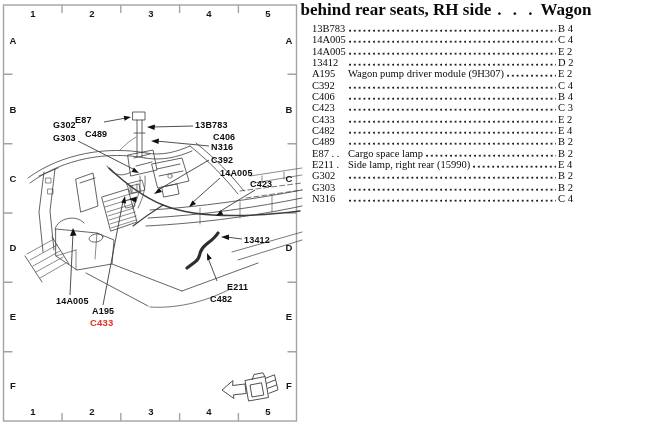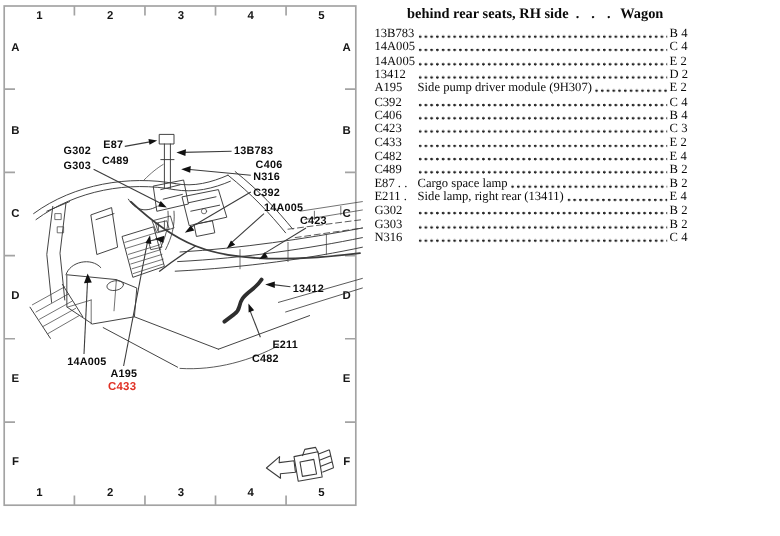--- a/index.html
+++ b/index.html
@@ -18,22 +18,22 @@
     position:absolute;font:bold 9px "Liberation Sans",sans-serif;color:#0c0c0c;
     white-space:nowrap;letter-spacing:.2px;
   }
   .callout.red{color:#e03024;font-size:9.5px;}
   
   .index{
     position:absolute;left:312px;top:0;width:268px;
     font-family:"Liberation Serif",serif;color:#0a0a0a;
   }
   .index-title{
-    padding-top:4px;height:16px;display:flex;justify-content:center;align-items:flex-start;
-    font-weight:bold;font-size:12px;white-space:nowrap;
+    padding-top:4px;height:16px;display:flex;justify-content:center;align-items:flex-end;
+    font-weight:bold;font-size:17px;white-space:nowrap;
   }
   .index-title .t-dots{margin:0 8px 0 6px;word-spacing:7px;}
   .rows{margin-top:3px;}
   .irow{display:flex;align-items:baseline;height:11.35px;font-size:10.5px;line-height:11px;white-space:nowrap;}
   .code{flex:none;min-width:34px;}
   .desc{flex:none;margin-left:2px;}
   .desc:empty{display:none;margin:0;}
   .dots{
     flex:1;align-self:flex-end;height:3px;margin:0 2px 2.5px 3px;
     background-image:radial-gradient(circle at 1.1px 1.6px,#222 .85px,transparent 1.3px);
@@ -170,21 +170,21 @@
 
   <span class="grid-label" style="left:289px;top:40px">A</span>
   <span class="grid-label" style="left:289px;top:109px">B</span>
   <span class="grid-label" style="left:289px;top:178px">C</span>
   <span class="grid-label" style="left:289px;top:247px">D</span>
   <span class="grid-label" style="left:289px;top:316px">E</span>
   <span class="grid-label" style="left:289px;top:385px">F</span>
 
   <span class="callout" style="left:53px;top:120px">G302</span>
   <span class="callout" style="left:53px;top:133px">G303</span>
-  <span class="callout" style="left:86px;top:115px">E87</span>
+  <span class="callout" style="left:75px;top:115px">E87</span>
   <span class="callout" style="left:85px;top:129px">C489</span>
   <span class="callout" style="left:195px;top:120px">13B783</span>
   <span class="callout" style="left:213px;top:132px">C406</span>
   <span class="callout" style="left:211px;top:142px">N316</span>
   <span class="callout" style="left:211px;top:155px">C392</span>
   <span class="callout" style="left:220px;top:168px">14A005</span>
   <span class="callout" style="left:250px;top:179px">C423</span>
   <span class="callout" style="left:244px;top:235px">13412</span>
   <span class="callout" style="left:227px;top:282px">E211</span>
   <span class="callout" style="left:210px;top:294px">C482</span>
@@ -215,21 +215,21 @@
         <span class="dots"></span>
         <span class="ref">E 2</span>
       </div>
     <div class="irow">
         <span class="code">13412</span>
         <span class="dots"></span>
         <span class="ref">D 2</span>
       </div>
     <div class="irow">
         <span class="code">A195</span>
-        <span class="desc">Side pump driver module (9H307)</span>
+        <span class="desc">Wagon pump driver module (9H307)</span>
         <span class="dots"></span>
         <span class="ref">E 2</span>
       </div>
     <div class="irow">
         <span class="code">C392</span>
         <span class="dots"></span>
         <span class="ref">C 4</span>
       </div>
     <div class="irow">
         <span class="code">C406</span>
@@ -257,21 +257,21 @@
         <span class="ref">B 2</span>
       </div>
     <div class="irow">
         <span class="code">E87 . .</span>
         <span class="desc">Cargo space lamp</span>
         <span class="dots"></span>
         <span class="ref">B 2</span>
       </div>
     <div class="irow">
         <span class="code">E211 .</span>
-        <span class="desc">Side lamp, right rear (13411)</span>
+        <span class="desc">Side lamp, right rear (15990)</span>
         <span class="dots"></span>
         <span class="ref">E 4</span>
       </div>
     <div class="irow">
         <span class="code">G302</span>
         <span class="dots"></span>
         <span class="ref">B 2</span>
       </div>
     <div class="irow">
         <span class="code">G303</span>

